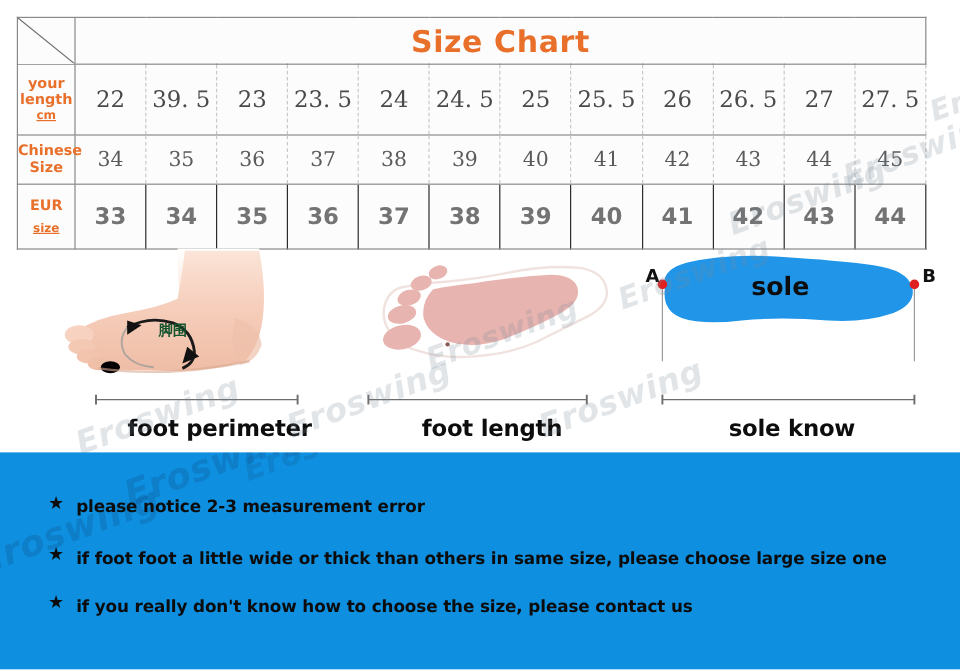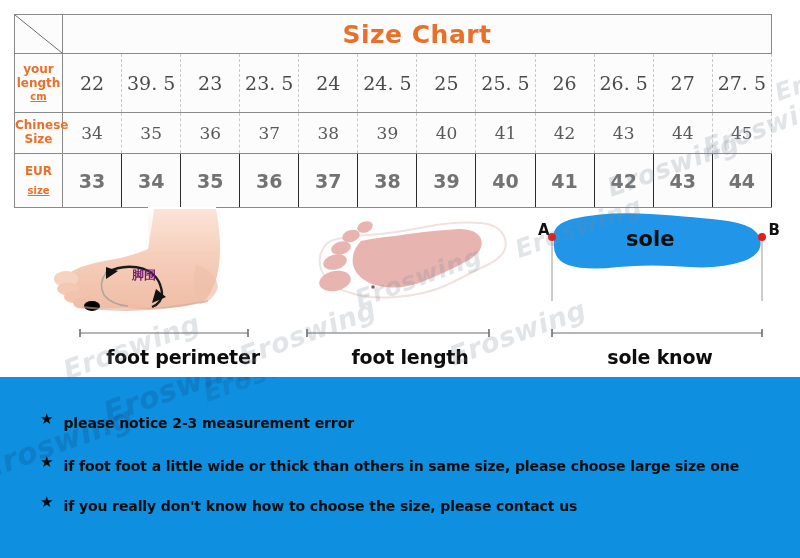--- a/index.html
+++ b/index.html
@@ -119,21 +119,21 @@
     font-weight:700;font-size:15px;color:#111;
   }
   .sole-word{
     position:absolute;
     font-family:"DejaVu Sans", sans-serif;
     font-weight:700;font-size:21px;color:#0d0d0d;
   }
   .cn-tag{
     position:absolute;
     font-family:"DejaVu Sans", sans-serif;
-    font-size:12px;color:#701a75;font-weight:700;
+    font-size:12px;color:#14532d;font-weight:700;
   }
 
   
   #notice-panel{
     position:absolute;left:0;top:377px;width:800px;height:181px;
     background:#0E8FE0;
     overflow:hidden;
   }
   .note{
     position:absolute;left:40px;

